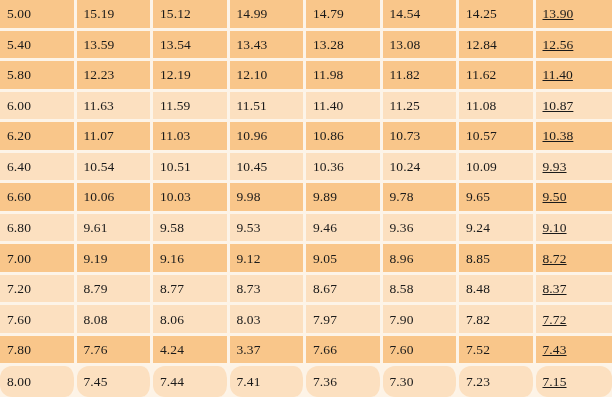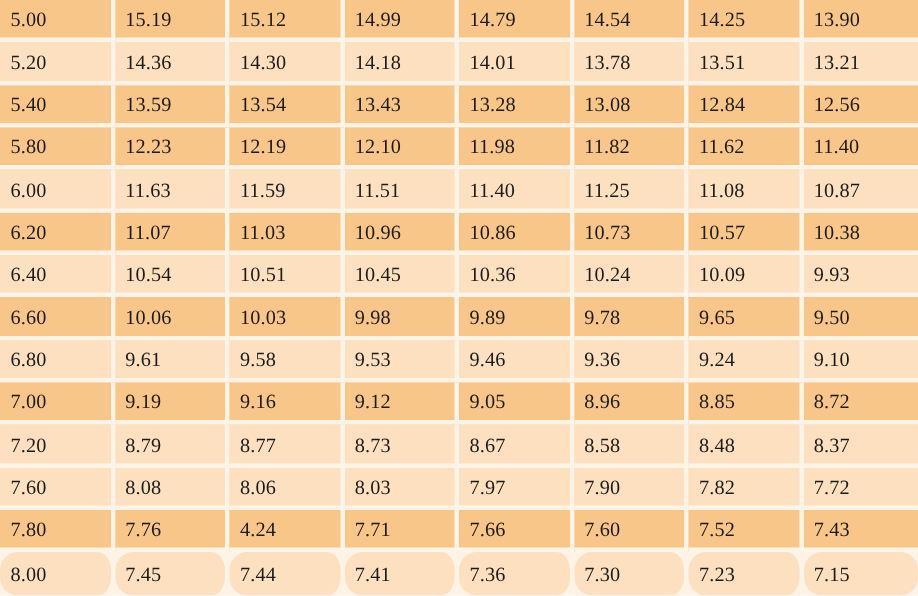--- a/index.html
+++ b/index.html
@@ -54,20 +54,21 @@
     background: #fce0c0;
   }
 
   #data-table tr:last-child td {
     border-bottom: none;
     border-radius: 12px;
   }
 
   #data-table td:last-child {
     border-right: none;
+    text-decoration: underline;
   }
 </style>
 </head>
 <body>
 
 <table id="data-table">
   <colgroup>
     <col>
       <col>
       <col>
@@ -81,30 +82,20 @@
       <tr class="row-dark">
         <td>5.00</td>
         <td>15.19</td>
         <td>15.12</td>
         <td>14.99</td>
         <td>14.79</td>
         <td>14.54</td>
         <td>14.25</td>
         <td>13.90</td>
       </tr>
-      <tr class="row-light">
-        <td>5.20</td>
-        <td>14.36</td>
-        <td>14.30</td>
-        <td>14.18</td>
-        <td>14.01</td>
-        <td>13.78</td>
-        <td>13.51</td>
-        <td>13.21</td>
-      </tr>
       <tr class="row-dark">
         <td>5.40</td>
         <td>13.59</td>
         <td>13.54</td>
         <td>13.43</td>
         <td>13.28</td>
         <td>13.08</td>
         <td>12.84</td>
         <td>12.56</td>
       </tr>
@@ -195,21 +186,21 @@
         <td>8.03</td>
         <td>7.97</td>
         <td>7.90</td>
         <td>7.82</td>
         <td>7.72</td>
       </tr>
       <tr class="row-dark">
         <td>7.80</td>
         <td>7.76</td>
         <td>4.24</td>
-        <td>7.71</td>
+        <td>3.37</td>
         <td>7.66</td>
         <td>7.60</td>
         <td>7.52</td>
         <td>7.43</td>
       </tr>
       <tr class="row-light">
         <td>8.00</td>
         <td>7.45</td>
         <td>7.44</td>
         <td>7.41</td>

